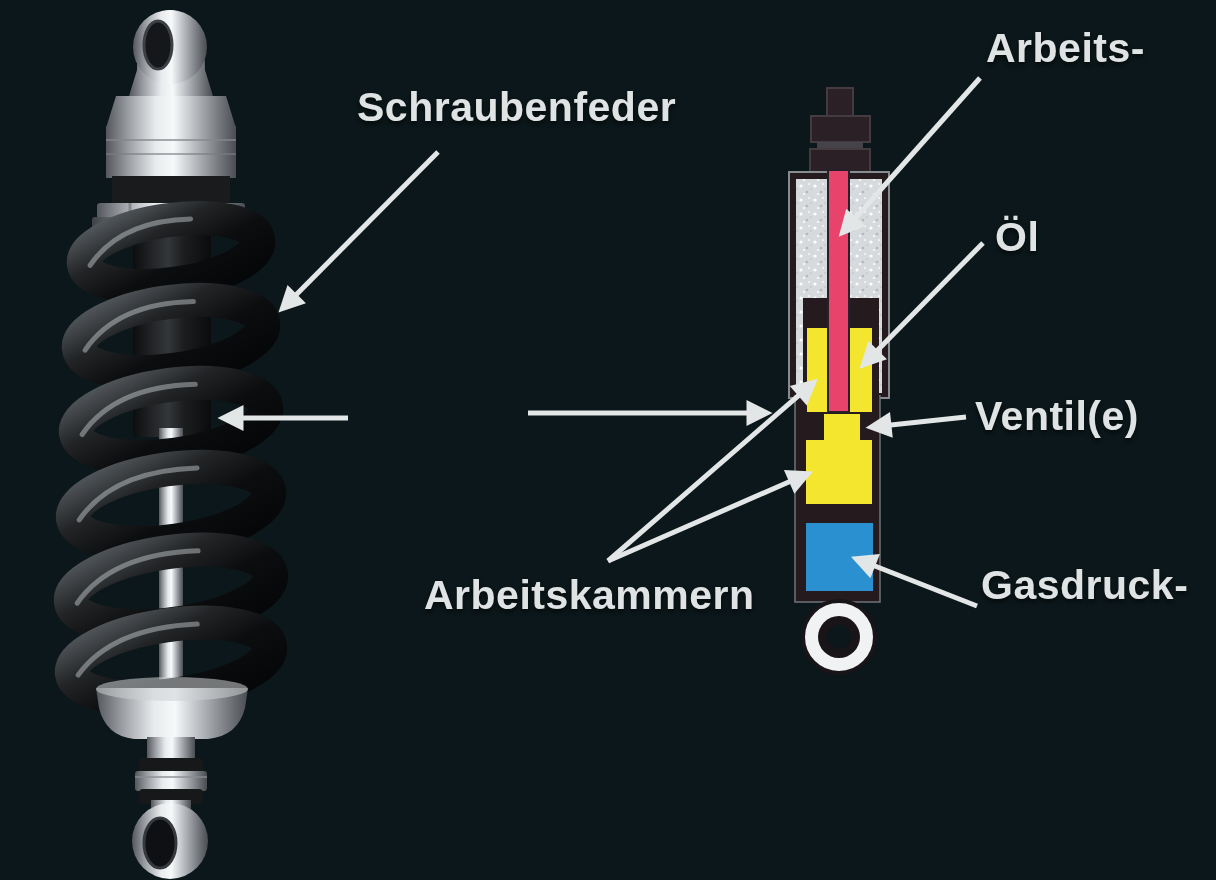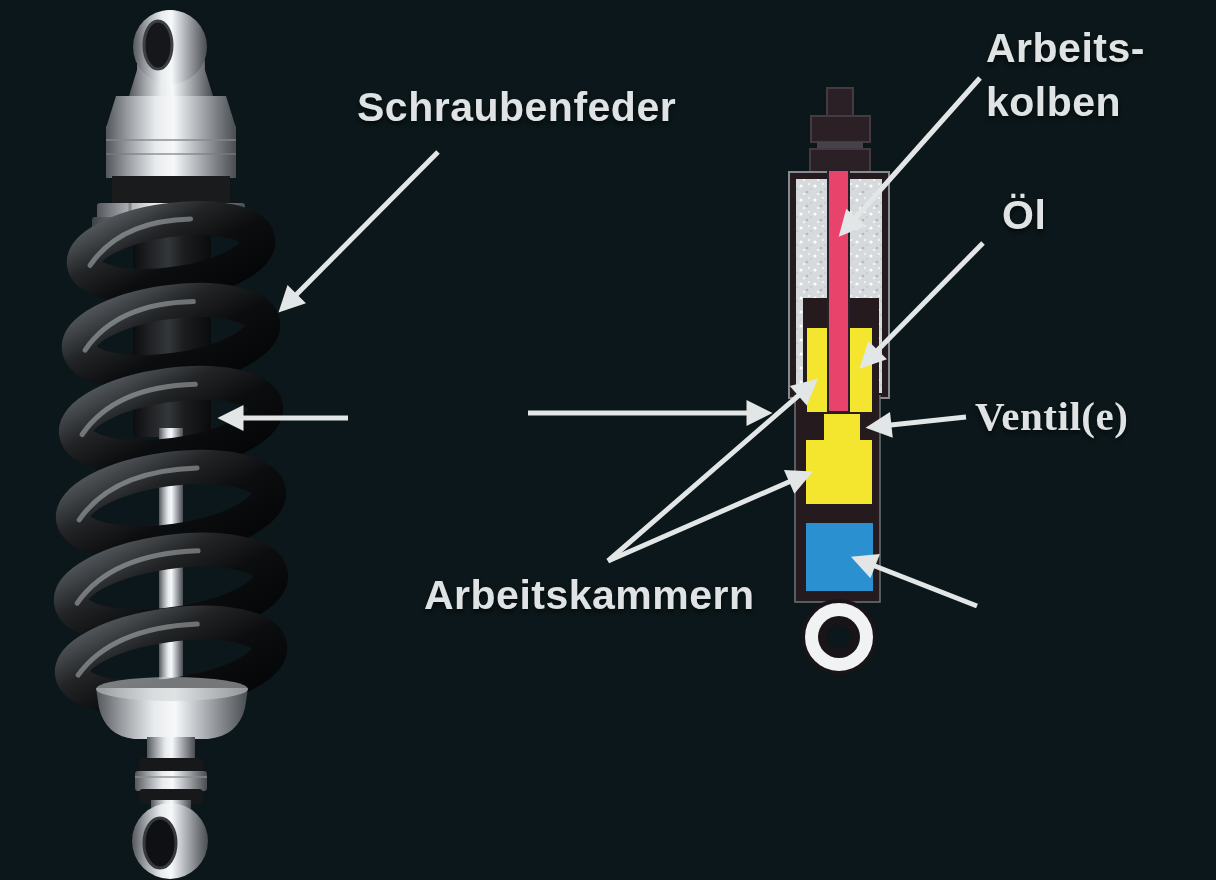--- a/index.html
+++ b/index.html
@@ -181,27 +181,27 @@
 
 <div class="label" style="left:357px;top:357px;">
 </div>
 
 <div class="label" style="left:424px;top:568px;text-align:center;">
   <span>Arbeitskammern</span>
 </div>
 
 <div class="label" style="left:986px;top:21px;">
   <span>Arbeits-</span>
-  <span>kolben</span>
-</div>
-
-<div class="label" style="left:995px;top:188px;margin-left:7px;">
+</div>
+
+<div class="label" style="left:995px;top:210px;">
   <span>Öl</span>
 </div>
 
-<div class="label" style="left:975px;top:389px;font-family:Liberation Serif, serif;">
+<div class="label" style="left:975px;top:389px;">
   <span>Ventil(e)</span>
 </div>
 
 <div class="label" style="left:981px;top:558px;">
+  <span>Gasdruck-</span>
 </div>
 
 </div>
 
 </body></html>

